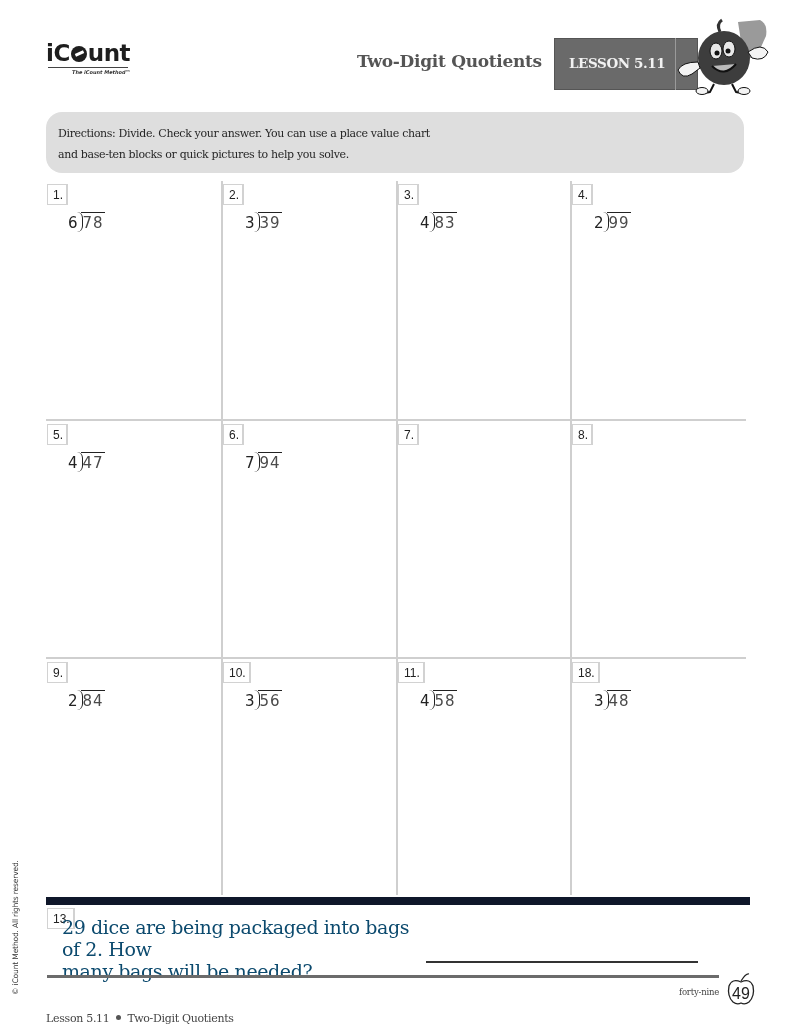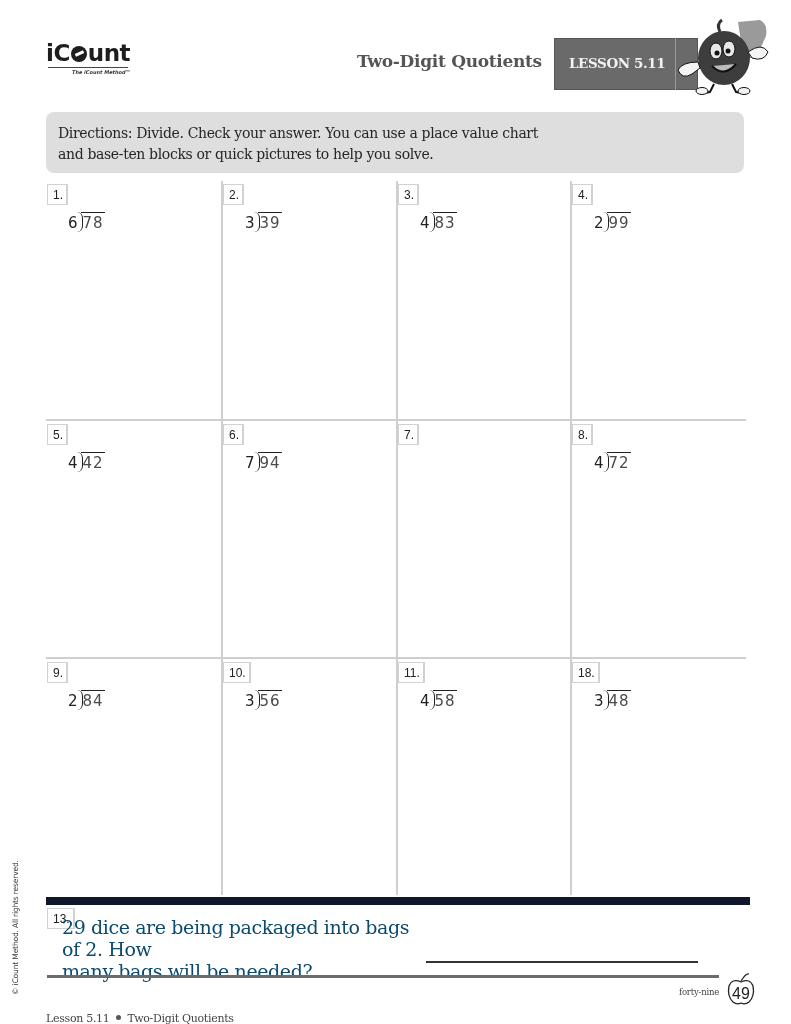--- a/index.html
+++ b/index.html
@@ -14,21 +14,21 @@
   .logo-tag { position: absolute; left: 26px; top: 29px; font-family: "DejaVu Sans", sans-serif; font-size: 5px; font-style: italic; font-weight: bold; color: #333; white-space: nowrap; }
 
   .title { position: absolute; left: 357px; top: 51px; font-family: "DejaVu Serif", serif; font-weight: bold; font-size: 17px; color: #555; letter-spacing: -0.3px; }
 
   .lesson-box { position: absolute; left: 554px; top: 38px; width: 144px; height: 52px; background: #6a6a6a; border: 1px solid #555; }
   .lesson-label { position: absolute; left: 14px; top: 16px; font-family: "DejaVu Serif", serif; font-weight: bold; font-size: 13.5px; color: #f2f2f2; letter-spacing: -0.4px; }
   .lesson-divider { position: absolute; left: 675px; top: 38px; width: 1px; height: 52px; background: #9a9a9a; }
 
   .mascot { position: absolute; left: 676px; top: 18px; width: 100px; height: 80px; }
 
-  .directions { position: absolute; left: 46px; top: 112px; width: 698px; height: 61px; background: #dedede; border-radius: 8px; padding: 11px 0 0 12px; font-family: "DejaVu Serif", serif; font-size: 14px; line-height: 21px; color: #262626; letter-spacing: -0.35px; }
+  .directions { position: absolute; left: 46px; top: 112px; width: 698px; height: 61px; background: #dedede; border-radius: 16px; padding: 11px 0 0 12px; font-family: "DejaVu Serif", serif; font-size: 11px; line-height: 21px; color: #262626; letter-spacing: -0.35px; }
 
   .grid { position: absolute; left: 46px; top: 181px; width: 700px; }
   .row { position: relative; height: 238px; }
   .row + .row { border-top: 2px solid #cfcfcf; }
   .cell { position: absolute; top: 0; height: 100%; }
   .cell.c0 { left: 0; width: 175px; }
   .cell.c1 { left: 175px; width: 175px; border-left: 2px solid #cfcfcf; }
   .cell.c2 { left: 350px; width: 175px; border-left: 2px solid #cfcfcf; }
   .cell.c3 { left: 524px; width: 176px; border-left: 2px solid #cfcfcf; }
   .num { position: absolute; left: 1px; top: 3px; min-width: 20px; height: 21px; border: 1.5px solid #d2d2d2; border-right-width: 2px; font-family: "Liberation Sans", sans-serif; font-size: 12px; color: #222; padding: 3px 3px 0 5px; background: #fff; }
@@ -107,32 +107,31 @@
     </div>
     <div class="cell c3">
       <div class="num">4.</div>
       <div class="prob"><span>2</span><span class="dividend">99</span></div>
     </div>
   </div>
 
   <div class="row">
     <div class="cell c0">
       <div class="num">5.</div>
-      <div class="prob"><span>4</span><span class="dividend">42</span></div>
+      <div class="prob"><span>4</span><span class="dividend">47</span></div>
     </div>
     <div class="cell c1">
       <div class="num">6.</div>
       <div class="prob"><span>7</span><span class="dividend">94</span></div>
     </div>
     <div class="cell c2">
       <div class="num">7.</div>
     </div>
     <div class="cell c3">
       <div class="num">8.</div>
-      <div class="prob"><span>4</span><span class="dividend">72</span></div>
     </div>
   </div>
 
   <div class="row r3">
     <div class="cell c0">
       <div class="num">9.</div>
       <div class="prob"><span>2</span><span class="dividend">84</span></div>
     </div>
     <div class="cell c1">
       <div class="num">10.</div>

